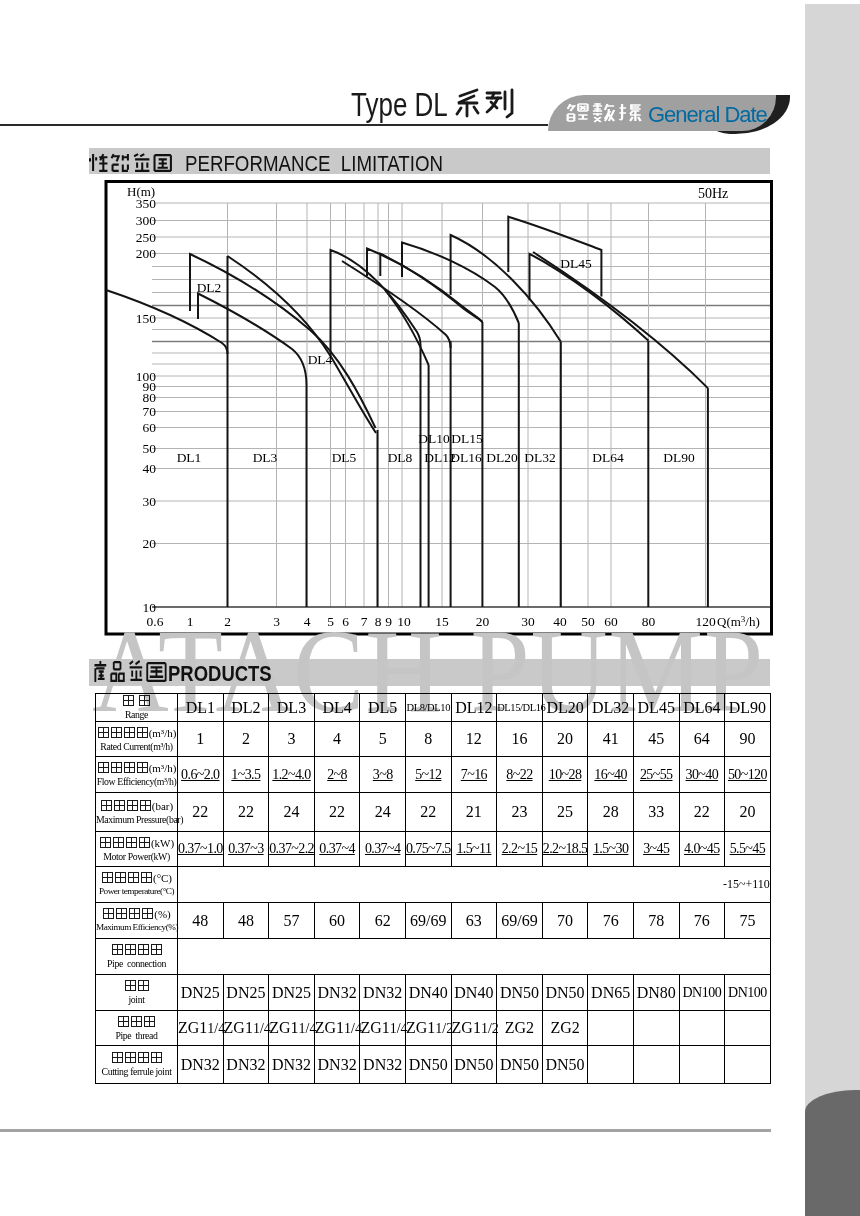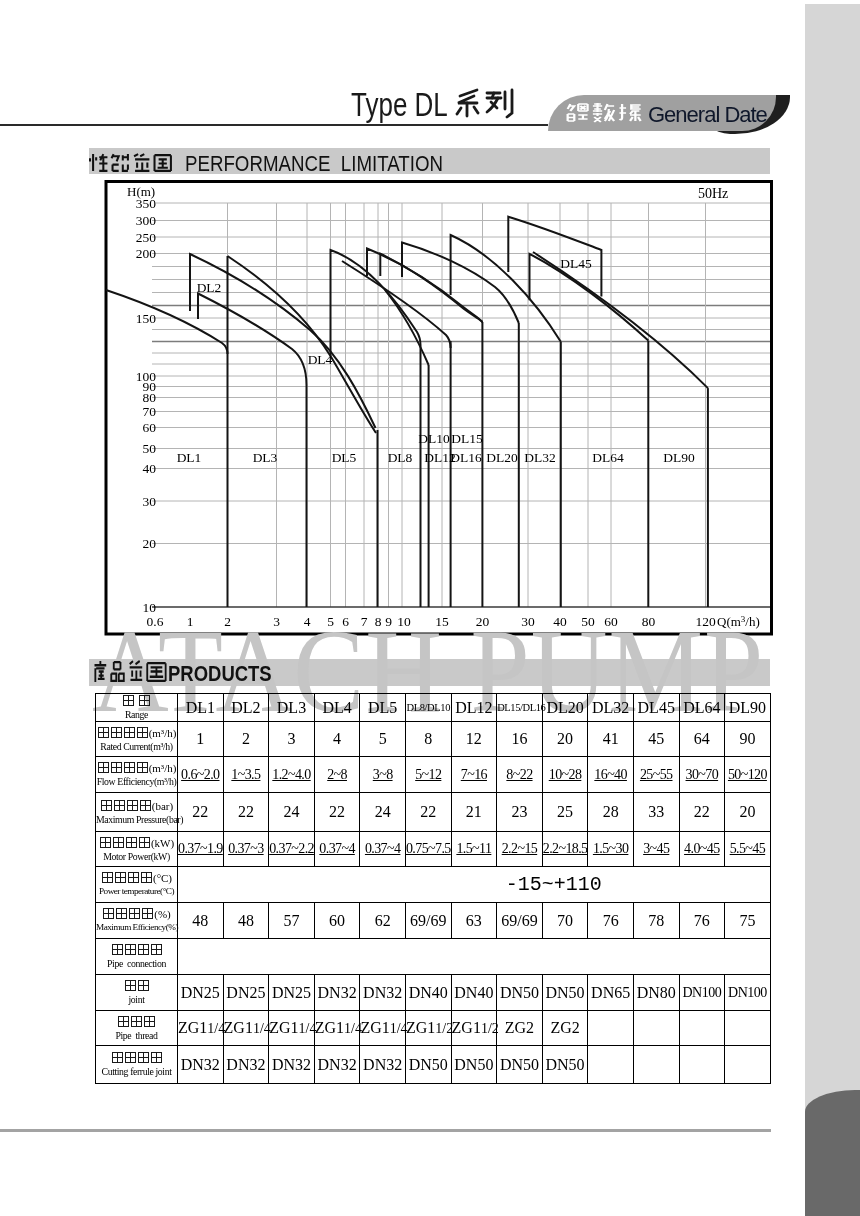--- a/index.html
+++ b/index.html
@@ -50,21 +50,21 @@
 <svg class="abs" style="left:565px;top:102px;" width="77" height="21" viewBox="0 0 58 21" preserveAspectRatio="none">
 <g stroke="#fff" stroke-width="1.7" fill="none">
 <path d="M4,2 L2,7 M3,4 L7,4 L4,9 M2,12 H7 M2,12 V19 M7,12 V19 M2,19 H7 M2,15.5 H7"></path>
 <path d="M10,2 H17 M10,2 V9 M17,2 V9 M10,9 H17 M11.5,4 L15.5,7.5 M15.5,4 L11.5,7.5 M10,13 H17 M10,17 H17 M13.5,13 V17"></path>
 <path d="M22,2 H27 M24.5,1 V6 M21,4 H28 M22,7 H27 M24.5,6 V10 M21,9 H28 M21,12 H28 M24.5,11 V14 M22,15 L27,20 M27,15 L22,20"></path>
 <path d="M32,2 L30,8 M31,4 H37 M33,7 C33,12 32,16 30,19 M34,9 L30,17 M32,11 L37,19 M37,8 L33,19"></path>
 <path d="M43,2 V16 C43,18 42,18 41,17 M41,6 H46 M41,11 H46"></path>
 <path d="M49,3 H57 M50,3 V7 M49,5 H56 M49,7 H57 M51,9 L49,12 M50,9 H56 M53,9 V13 M49,13 H57 M51,15 L49,19 M55,15 L57,19 M53,13 V19"></path>
 </g>
 </svg>
-<div class="abs" style="left:648px;top:101.5px;font-size:22px;color:#0f172a;letter-spacing:-1px;">General Date</div>
+<div class="abs" style="left:648px;top:101.5px;font-size:22px;color:#0369a1;letter-spacing:-1px;">General Date</div>
 
 <div class="abs" style="left:805px;top:4px;width:55px;height:1160px;background:#d6d6d6;"></div>
 
 <div class="abs" style="left:805px;top:1090px;width:55px;height:126px;background:#696969;border-radius:50px 0 0 0 / 22px 0 0 0;"></div>
 
 <div class="abs" style="left:89px;top:148px;width:681px;height:26px;background:#c9c9c9;"></div>
 
 <svg class="abs" style="left:89px;top:152px;" width="86" height="21" viewBox="0 0 84 20" preserveAspectRatio="none">
 <g stroke="#111" stroke-width="2" fill="none">
 <path d="M4,2 L4,18 M1,6 L1,9 M7,5 L7,8 M14,2 L11,8 M10,5 L18,5 M14,5 L14,18 M10,11 L18,11 M10,18 L18,18"></path>
@@ -277,21 +277,21 @@
         <td class="md">1~3.5</td>
         <td class="md">1.2~4.0</td>
         <td class="md">2~8</td>
         <td class="md">3~8</td>
         <td class="md">5~12</td>
         <td class="md">7~16</td>
         <td class="md">8~22</td>
         <td class="md">10~28</td>
         <td class="md">16~40</td>
         <td class="md">25~55</td>
-        <td class="md">30~70</td>
+        <td class="md">30~40</td>
         <td class="md">50~120</td>
       </tr>
 
 <tr style="height:39px">
         <td class="lb">
           <span class="zh"><i class="c"></i><i class="c"></i><i class="c"></i><i class="c"></i><span class="pa">(bar)</span></span>
           <span class="en">Maximum Pressure(bar)</span>
         </td>
 <td>22</td>
         <td>22</td>
@@ -306,41 +306,41 @@
         <td>33</td>
         <td>22</td>
         <td>20</td>
       </tr>
 
 <tr style="height:35px">
         <td class="lb">
           <span class="zh"><i class="c"></i><i class="c"></i><i class="c"></i><i class="c"></i><span class="pa">(kW)</span></span>
           <span class="en">Motor Power(kW)</span>
         </td>
-<td class="md">0.37~1.9</td>
+<td class="md">0.37~1.0</td>
         <td class="md">0.37~3</td>
         <td class="md">0.37~2.2</td>
         <td class="md">0.37~4</td>
         <td class="md">0.37~4</td>
         <td class="md">0.75~7.5</td>
         <td class="md">1.5~11</td>
         <td class="md">2.2~15</td>
         <td class="md">2.2~18.5</td>
         <td class="md">1.5~30</td>
         <td class="md">3~45</td>
         <td class="md">4.0~45</td>
         <td class="md">5.5~45</td>
       </tr>
 
 <tr style="height:36px">
         <td class="lb">
           <span class="zh"><i class="c"></i><i class="c"></i><i class="c"></i><i class="c"></i><span class="pa">(°C)</span></span>
           <span class="en2">Power temperature(°C)</span>
         </td>
-<td colspan="13" style="text-align:center;padding-left:160px;font-size:20px;font-family:Liberation Mono, monospace;">-15~+110</td>
+<td colspan="13" style="text-align:right;padding-left:160px;font-size:12px;">-15~+110</td>
       </tr>
 
 <tr style="height:36px">
         <td class="lb">
           <span class="zh"><i class="c"></i><i class="c"></i><i class="c"></i><i class="c"></i><span class="pa">(%)</span></span>
           <span class="en2">Maximum Efficiency(%)</span>
         </td>
 <td>48</td>
         <td>48</td>
         <td>57</td>

